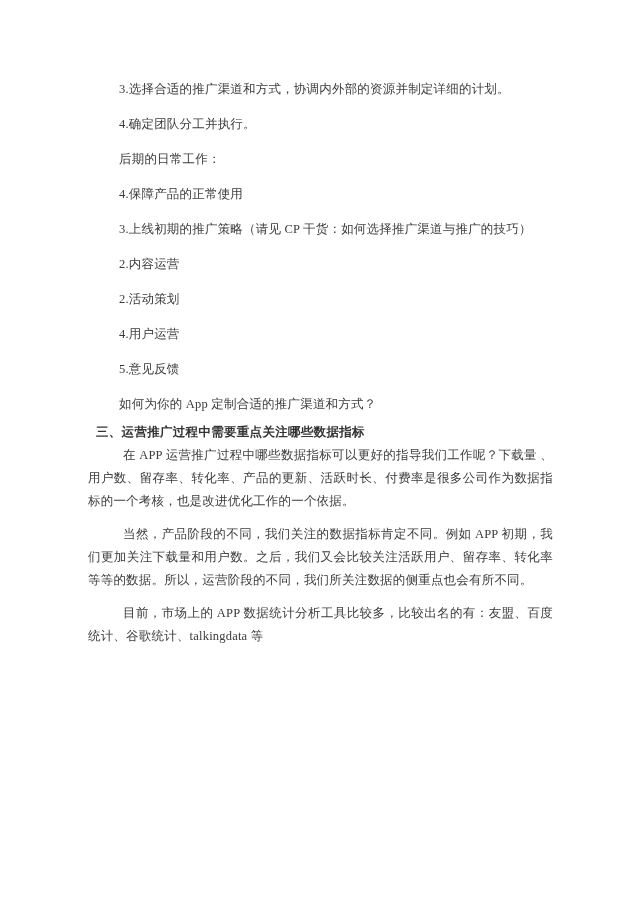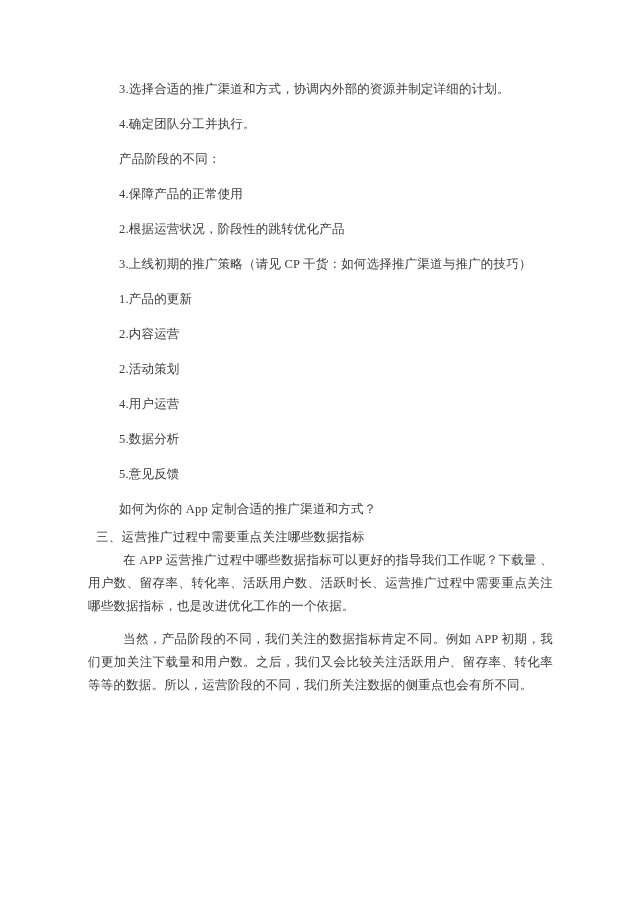--- a/index.html
+++ b/index.html
@@ -33,21 +33,21 @@
     margin: 0;
     padding-left: 31px;
     font-size: 12.5px;
     line-height: 35px;
     white-space: nowrap;
     letter-spacing: 0.2px;
   }
   .doc-heading {
     margin: -2px 0 0 8px;
     font-size: 12.5px;
-    font-weight: normal;
+    font-weight: bold;
     line-height: 24px;
     color: #333333;
     letter-spacing: 0.3px;
   }
   .doc-para {
     margin: 0 0 10px 0;
     font-size: 12.5px;
     line-height: 23px;
     text-align: justify;
     text-indent: 35px;
@@ -57,30 +57,28 @@
     margin-bottom: 0;
   }
 </style>
 </head>
 <body>
 
 <div class="page">
   <div class="content">
     <p class="doc-line">3.选择合适的推广渠道和方式，协调内外部的资源并制定详细的计划。</p>
     <p class="doc-line">4.确定团队分工并执行。</p>
-    <p class="doc-line">产品阶段的不同：</p>
+    <p class="doc-line">后期的日常工作：</p>
     <p class="doc-line">4.保障产品的正常使用</p>
-    <p class="doc-line">2.根据运营状况，阶段性的跳转优化产品</p>
     <p class="doc-line">3.上线初期的推广策略（请见 CP 干货：如何选择推广渠道与推广的技巧）</p>
-    <p class="doc-line">1.产品的更新</p>
     <p class="doc-line">2.内容运营</p>
     <p class="doc-line">2.活动策划</p>
     <p class="doc-line">4.用户运营</p>
-    <p class="doc-line">5.数据分析</p>
     <p class="doc-line">5.意见反馈</p>
     <p class="doc-line">如何为你的 App 定制合适的推广渠道和方式？</p>
 
     <h3 class="doc-heading">三、运营推广过程中需要重点关注哪些数据指标</h3>
 
-    <p class="doc-para">在 APP 运营推广过程中哪些数据指标可以更好的指导我们工作呢？下载量 、用户数、留存率、转化率、活跃用户数、活跃时长、运营推广过程中需要重点关注哪些数据指标，也是改进优化工作的一个依据。</p>
+    <p class="doc-para">在 APP 运营推广过程中哪些数据指标可以更好的指导我们工作呢？下载量 、用户数、留存率、转化率、产品的更新、活跃时长、付费率是很多公司作为数据指标的一个考核，也是改进优化工作的一个依据。</p>
     <p class="doc-para">当然，产品阶段的不同，我们关注的数据指标肯定不同。例如 APP 初期，我们更加关注下载量和用户数。之后，我们又会比较关注活跃用户、留存率、转化率等等的数据。所以，运营阶段的不同，我们所关注数据的侧重点也会有所不同。</p>
+    <p class="doc-para">目前，市场上的 APP 数据统计分析工具比较多，比较出名的有：友盟、百度统计、谷歌统计、talkingdata 等</p>
   </div>
 </div>
 
 </body></html>

